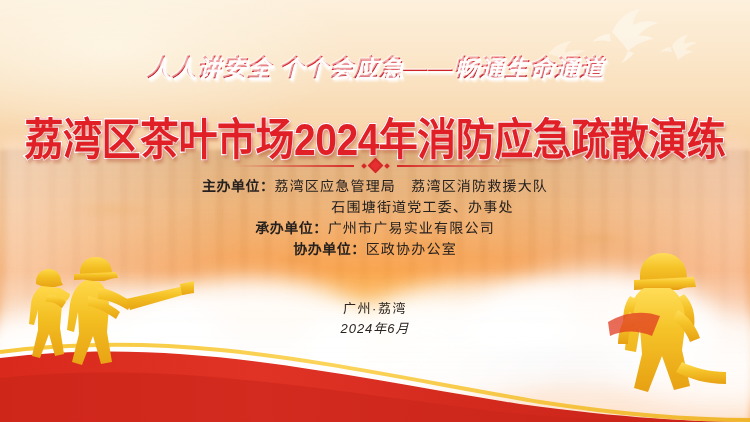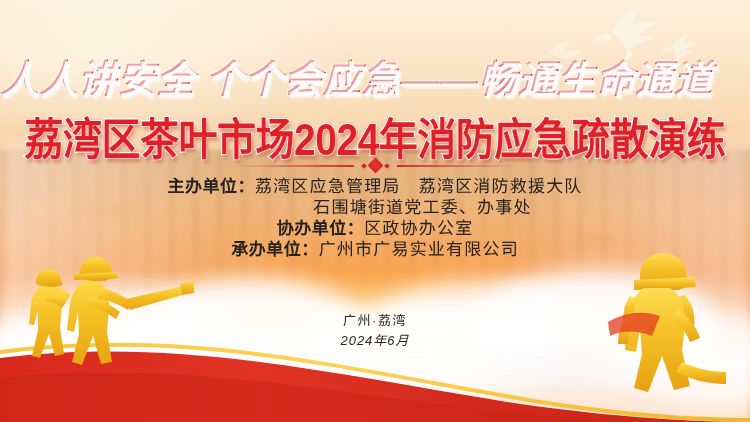--- a/index.html
+++ b/index.html
@@ -106,23 +106,23 @@
   
   .ff-left{position:absolute;left:8px;bottom:48px;width:186px;height:122px;}
   .ff-right{position:absolute;right:10px;bottom:30px;width:140px;height:142px;}
   .ff-left svg,.ff-right svg{display:block;width:100%;height:100%;}
 
   
   .content{position:absolute;inset:0;}
 
   .slogan{
     position:absolute;top:48px;left:0;right:0;
-    text-align:left;
+    text-align:center;
     font-family:"Liberation Serif","DejaVu Serif",serif;
-    font-size:38px;font-weight:700;font-style:italic;
+    font-size:24px;font-weight:700;font-style:italic;
     letter-spacing:1px;
     color:#d9262c;
     background:linear-gradient(180deg,#e8403f 0%,#d4232a 55%,#b81b22 100%);
     -webkit-background-clip:text;background-clip:text;
     -webkit-text-fill-color:transparent;
     text-shadow:1.5px 2px 0 rgba(255,255,255,.95), -1px -1px 0 rgba(255,255,255,.55);
     filter:drop-shadow(1px 2px 1px rgba(255,255,255,.8));
     white-space:nowrap;
   }
 
@@ -154,30 +154,30 @@
   .divider .line.r{background:linear-gradient(270deg,rgba(214,40,40,0),#d62828);}
   .divider .orn{display:flex;align-items:center;gap:4px;}
   .dia{width:6px;height:6px;background:#d62828;transform:rotate(45deg);}
   .dia.big{width:11px;height:11px;border:2px solid #d62828;background:#e63030;}
   .dia.sm{width:4px;height:4px;}
 
   .orgs{
     position:absolute;top:176px;left:0;right:0;
     text-align:center;
     color:#26211e;
-    font-size:17px;
+    font-size:14px;
     line-height:21px;
   }
   .org-row{white-space:nowrap;}
   .org-row .lbl{font-weight:700;letter-spacing:.5px;}
   .org-row .val{letter-spacing:1.2px;}
   .org-indent{padding-left:95px;}
 
   .footer{
-    position:absolute;top:311px;left:0;right:0;
+    position:absolute;top:299px;left:0;right:0;
     text-align:center;color:#2b2420;
     font-size:13px;line-height:20px;letter-spacing:1.5px;
   }
   .footer .date{letter-spacing:1px;font-style:italic;}
 </style>
 </head>
 <body>
 
 <div class="poster">
 
@@ -315,24 +315,24 @@
     </div>
 
     <div class="orgs">
       <div class="org-row">
         <span class="lbl">主办单位：</span><span class="val">荔湾区应急管理局　荔湾区消防救援大队</span>
       </div>
       <div class="org-row org-indent">
         <span class="val">石围塘街道党工委、办事处</span>
       </div>
       <div class="org-row">
-        <span class="lbl">协办单位：</span><span class="val">区政协办公室</span>
+        <span class="lbl">承办单位：</span><span class="val">广州市广易实业有限公司</span>
       </div>
       <div class="org-row">
-        <span class="lbl">承办单位：</span><span class="val">广州市广易实业有限公司</span>
+        <span class="lbl">协办单位：</span><span class="val">区政协办公室</span>
       </div>
     </div>
 
     <div class="footer">
       <div>广州·荔湾</div>
       <div class="date">2024年6月</div>
     </div>
 
   </div>
 </div>

